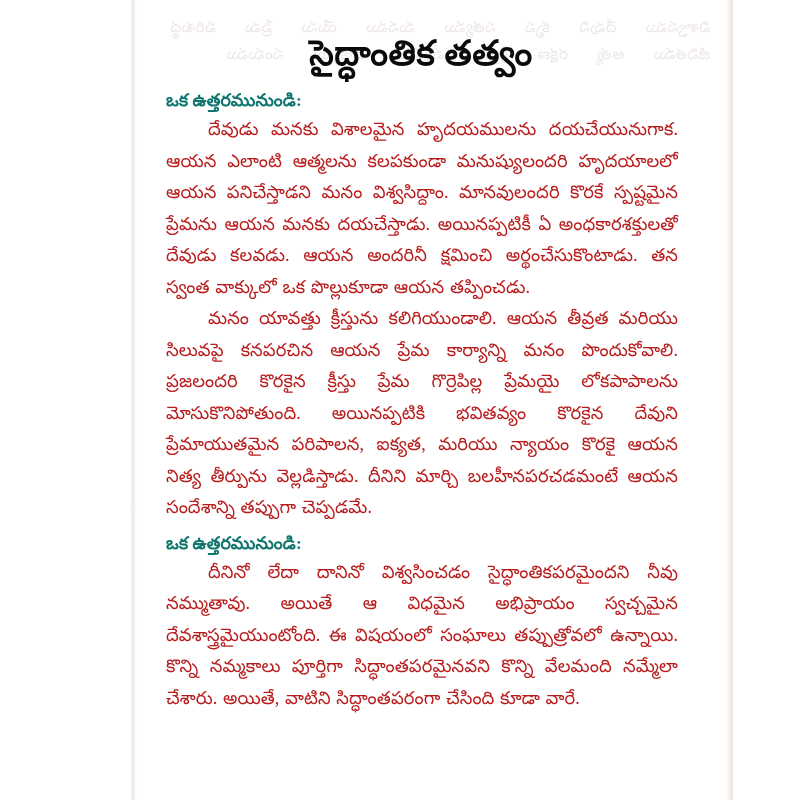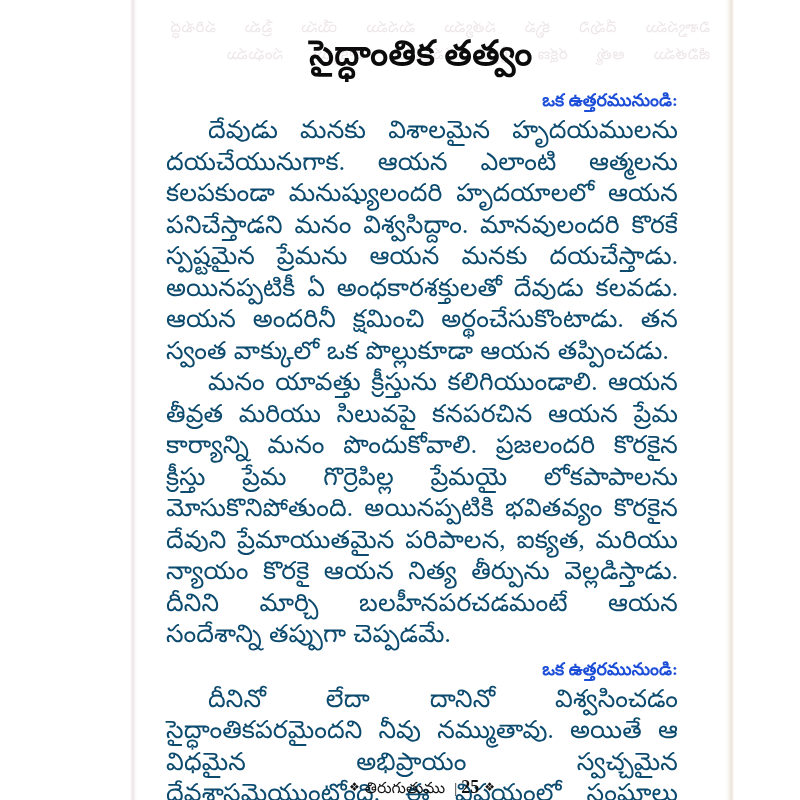--- a/index.html
+++ b/index.html
@@ -99,34 +99,34 @@
     position: absolute;
     left: 150px;
     top: 88px;
     width: 512px;
   }
 
   .section-head {
     font-size: 17.5px;
     line-height: 25px;
     font-weight: 700;
-    color: #1d4ed8;
+    color: #0f766e;
     margin: 0 0 1px 0;
-    text-align: right;
+    text-align: left;
     letter-spacing: 0.1px;
   }
 
   .section-head.spaced {
     margin-top: 7px;
   }
 
   .para {
-    font-size: 25px;
+    font-size: 18px;
     line-height: 31.5px;
-    color: #0c4a6e;
+    color: #b91c1c;
     margin: 0;
     text-align: justify;
     text-justify: inter-word;
     text-indent: 42px;
     letter-spacing: 0.1px;
     word-spacing: 1px;
   }
 
   .footer {
     position: absolute;
@@ -182,22 +182,19 @@
       <h2 class="section-head">ఒక ఉత్తరమునుండి:</h2>
       <p class="para">దేవుడు మనకు విశాలమైన హృదయములను దయచేయునుగాక. ఆయన ఎలాంటి ఆత్మలను కలపకుండా మనుష్యులందరి హృదయాలలో ఆయన పనిచేస్తాడని మనం విశ్వసిద్దాం. మానవులందరి కొరకే స్పష్టమైన ప్రేమను ఆయన మనకు దయచేస్తాడు. అయినప్పటికీ ఏ అంధకారశక్తులతో దేవుడు కలవడు. ఆయన అందరినీ క్షమించి అర్థంచేసుకొంటాడు. తన స్వంత వాక్కులో ఒక పొల్లుకూడా ఆయన తప్పించడు.</p>
 
       <p class="para">మనం యావత్తు క్రీస్తును కలిగియుండాలి. ఆయన తీవ్రత మరియు సిలువపై కనపరచిన ఆయన ప్రేమ కార్యాన్ని మనం పొందుకోవాలి. ప్రజలందరి కొరకైన క్రీస్తు ప్రేమ గొర్రెపిల్ల ప్రేమయై లోకపాపాలను మోసుకొనిపోతుంది. అయినప్పటికి భవితవ్యం కొరకైన దేవుని ప్రేమాయుతమైన పరిపాలన, ఐక్యత, మరియు న్యాయం కొరకై ఆయన నిత్య తీర్పును వెల్లడిస్తాడు. దీనిని మార్చి బలహీనపరచడమంటే ఆయన సందేశాన్ని తప్పుగా చెప్పడమే.</p>
 
       <h2 class="section-head spaced">ఒక ఉత్తరమునుండి:</h2>
       <p class="para">దీనినో లేదా దానినో విశ్వసించడం సైద్ధాంతికపరమైందని నీవు నమ్ముతావు. అయితే ఆ విధమైన అభిప్రాయం స్వచ్చమైన దేవశాస్త్రమైయుంటోంది. ఈ విషయంలో సంఘాలు తప్పుత్రోవలో ఉన్నాయి. కొన్ని నమ్మకాలు పూర్తిగా సిద్ధాంతపరమైనవని కొన్ని వేలమంది నమ్మేలా చేశారు. అయితే, వాటిని సిద్ధాంతపరంగా చేసింది కూడా వారే.</p>
 
     </div>
 
-    <div class="footer">
-      <span class="orn">❖</span><span class="fbook">తిరుగుతుము</span><span class="fsep">|</span><span class="fnum">25</span><span class="orn">❖</span>
-    </div>
 
   </div>
 
   <div class="page-edge-right"></div>
   <div class="page-edge-right2"></div>
 
 </div>
 
 </body></html>

